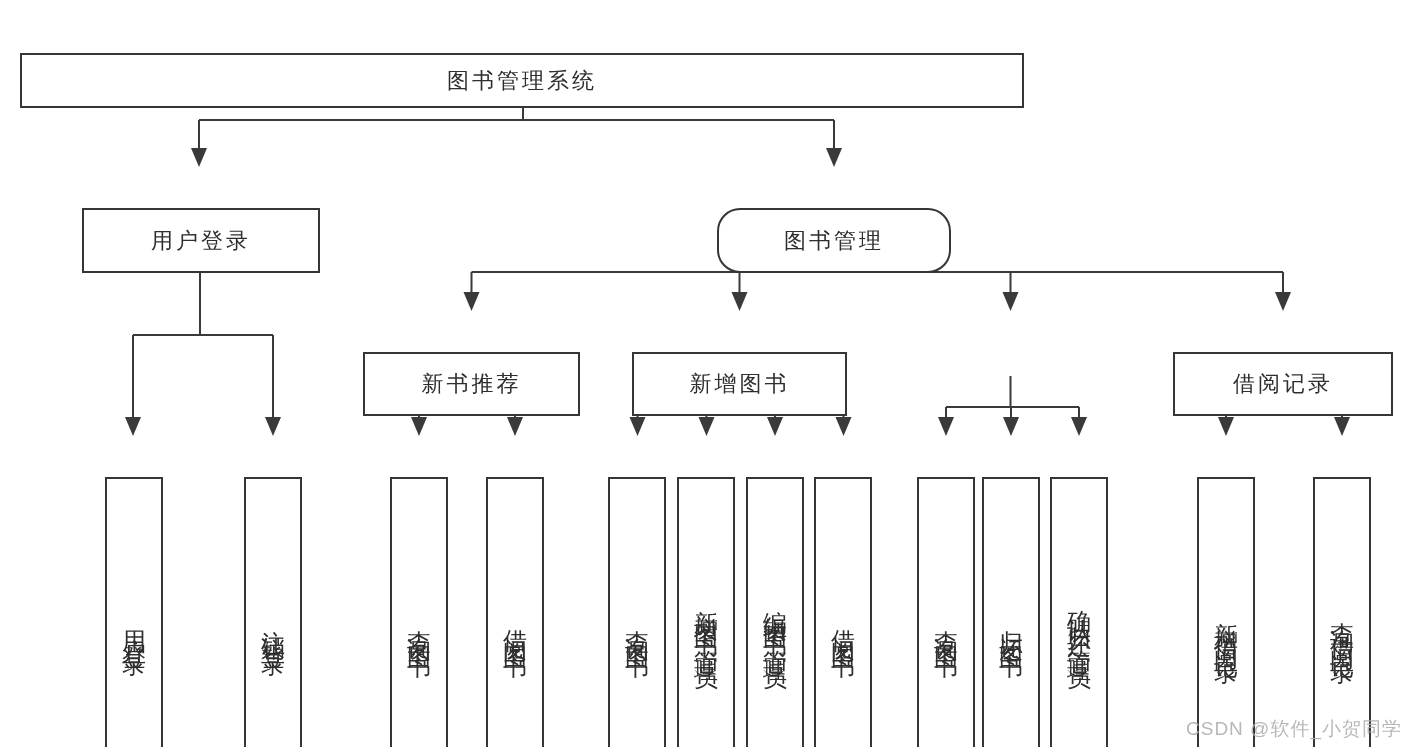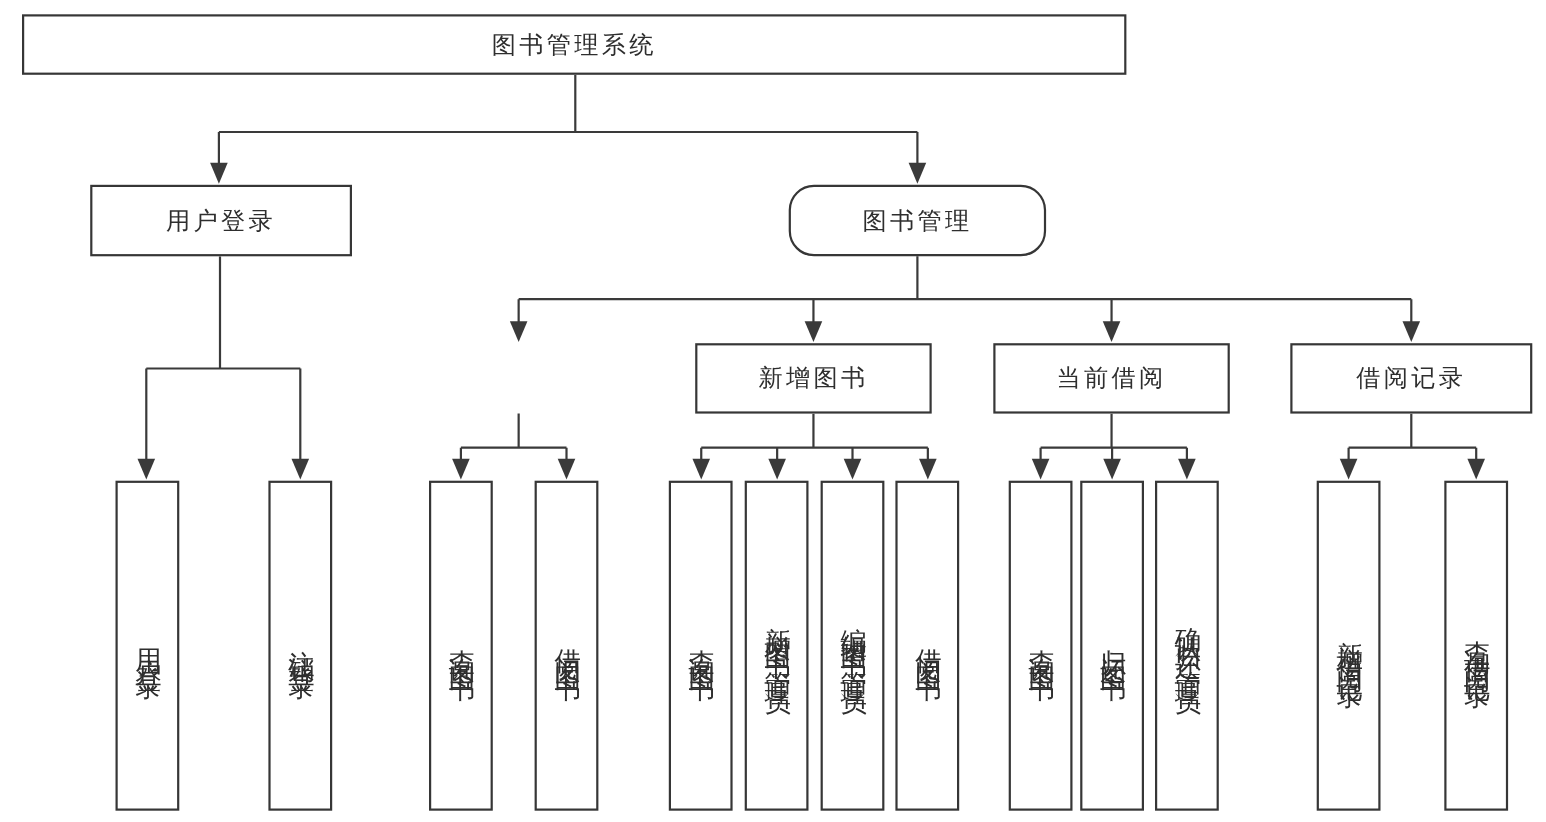--- a/index.html
+++ b/index.html
@@ -19,20 +19,21 @@
   }
   .box {
     position: absolute;
     box-sizing: border-box;
     background: #ffffff;
     border: 2px solid #363636;
     display: flex;
     align-items: center;
     justify-content: center;
     line-height: 1;
+    margin-top: 40px;
   }
   .h-box {
     font-size: 22px;
     letter-spacing: 3px;
     white-space: nowrap;
   }
   .v-box {
     writing-mode: vertical-rl;
     text-orientation: mixed;
     font-size: 24px;
@@ -116,36 +117,37 @@
       <path d="M1218 417 L1234 417 L1226 436 Z"></path>
       <path d="M1334 417 L1350 417 L1342 436 Z"></path>
     </g>
   </svg>
 
   <div class="box h-box root-box">图书管理系统</div>
 
   <div class="box h-box l2-a">用户登录</div>
   <div class="box h-box l2-b">图书管理</div>
 
+  <div class="box h-box l3-a">新书推荐</div>
   <div class="box h-box l3-b">新增图书</div>
-  <div class="box h-box l3-c">当前借阅</div>
   <div class="box h-box l3-d">借阅记录</div>
 
   <div class="box v-box leaf-1">用户登录</div>
   <div class="box v-box leaf-2">注销登录</div>
 
   <div class="box v-box leaf-3">查询图书</div>
   <div class="box v-box leaf-4">借阅图书</div>
 
   <div class="box v-box leaf-5">查询图书</div>
   <div class="box v-box leaf-6">新增图书（管理员）</div>
   <div class="box v-box leaf-7">编辑图书（管理员）</div>
   <div class="box v-box leaf-8">借阅图书</div>
 
   <div class="box v-box leaf-9">查询图书</div>
   <div class="box v-box leaf-10">归还图书</div>
   <div class="box v-box leaf-11">确认归还（管理员）</div>
 
   <div class="box v-box leaf-12">新增借阅记录</div>
   <div class="box v-box leaf-13">查询借阅记录</div>
 
+  <div class="watermark">CSDN @软件_小贺同学</div>
 
 </div>
 
 </body></html>

